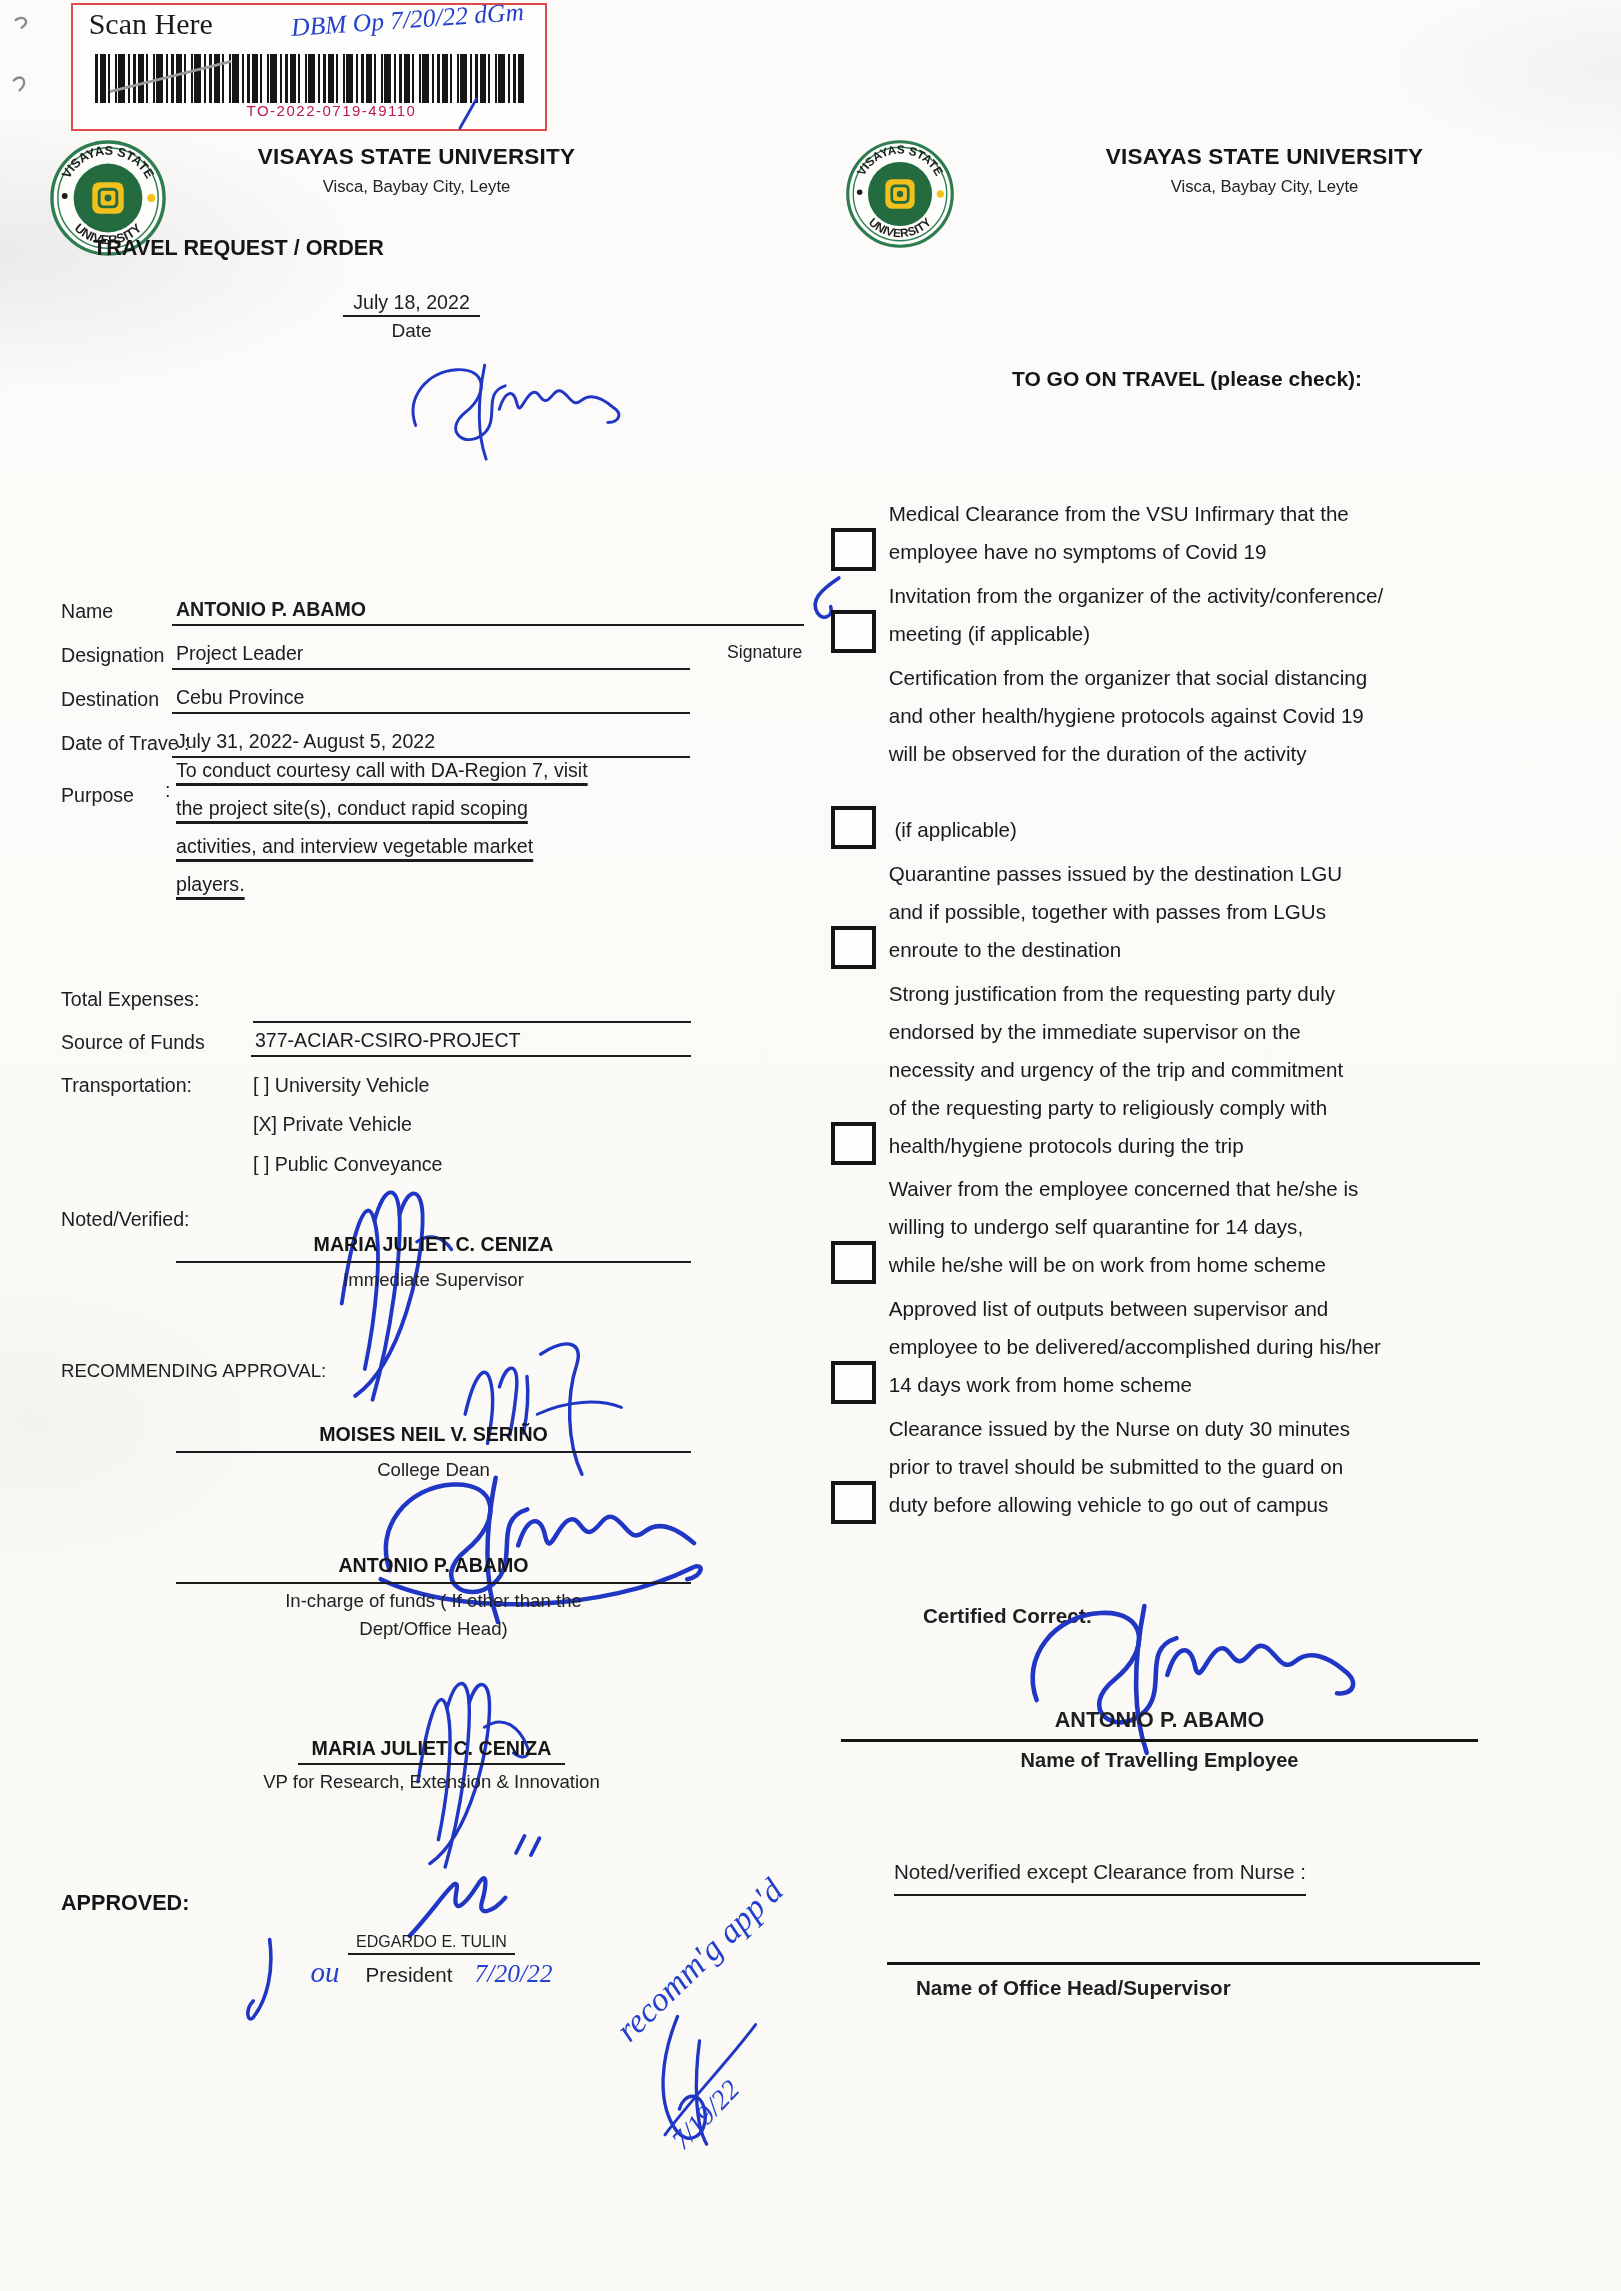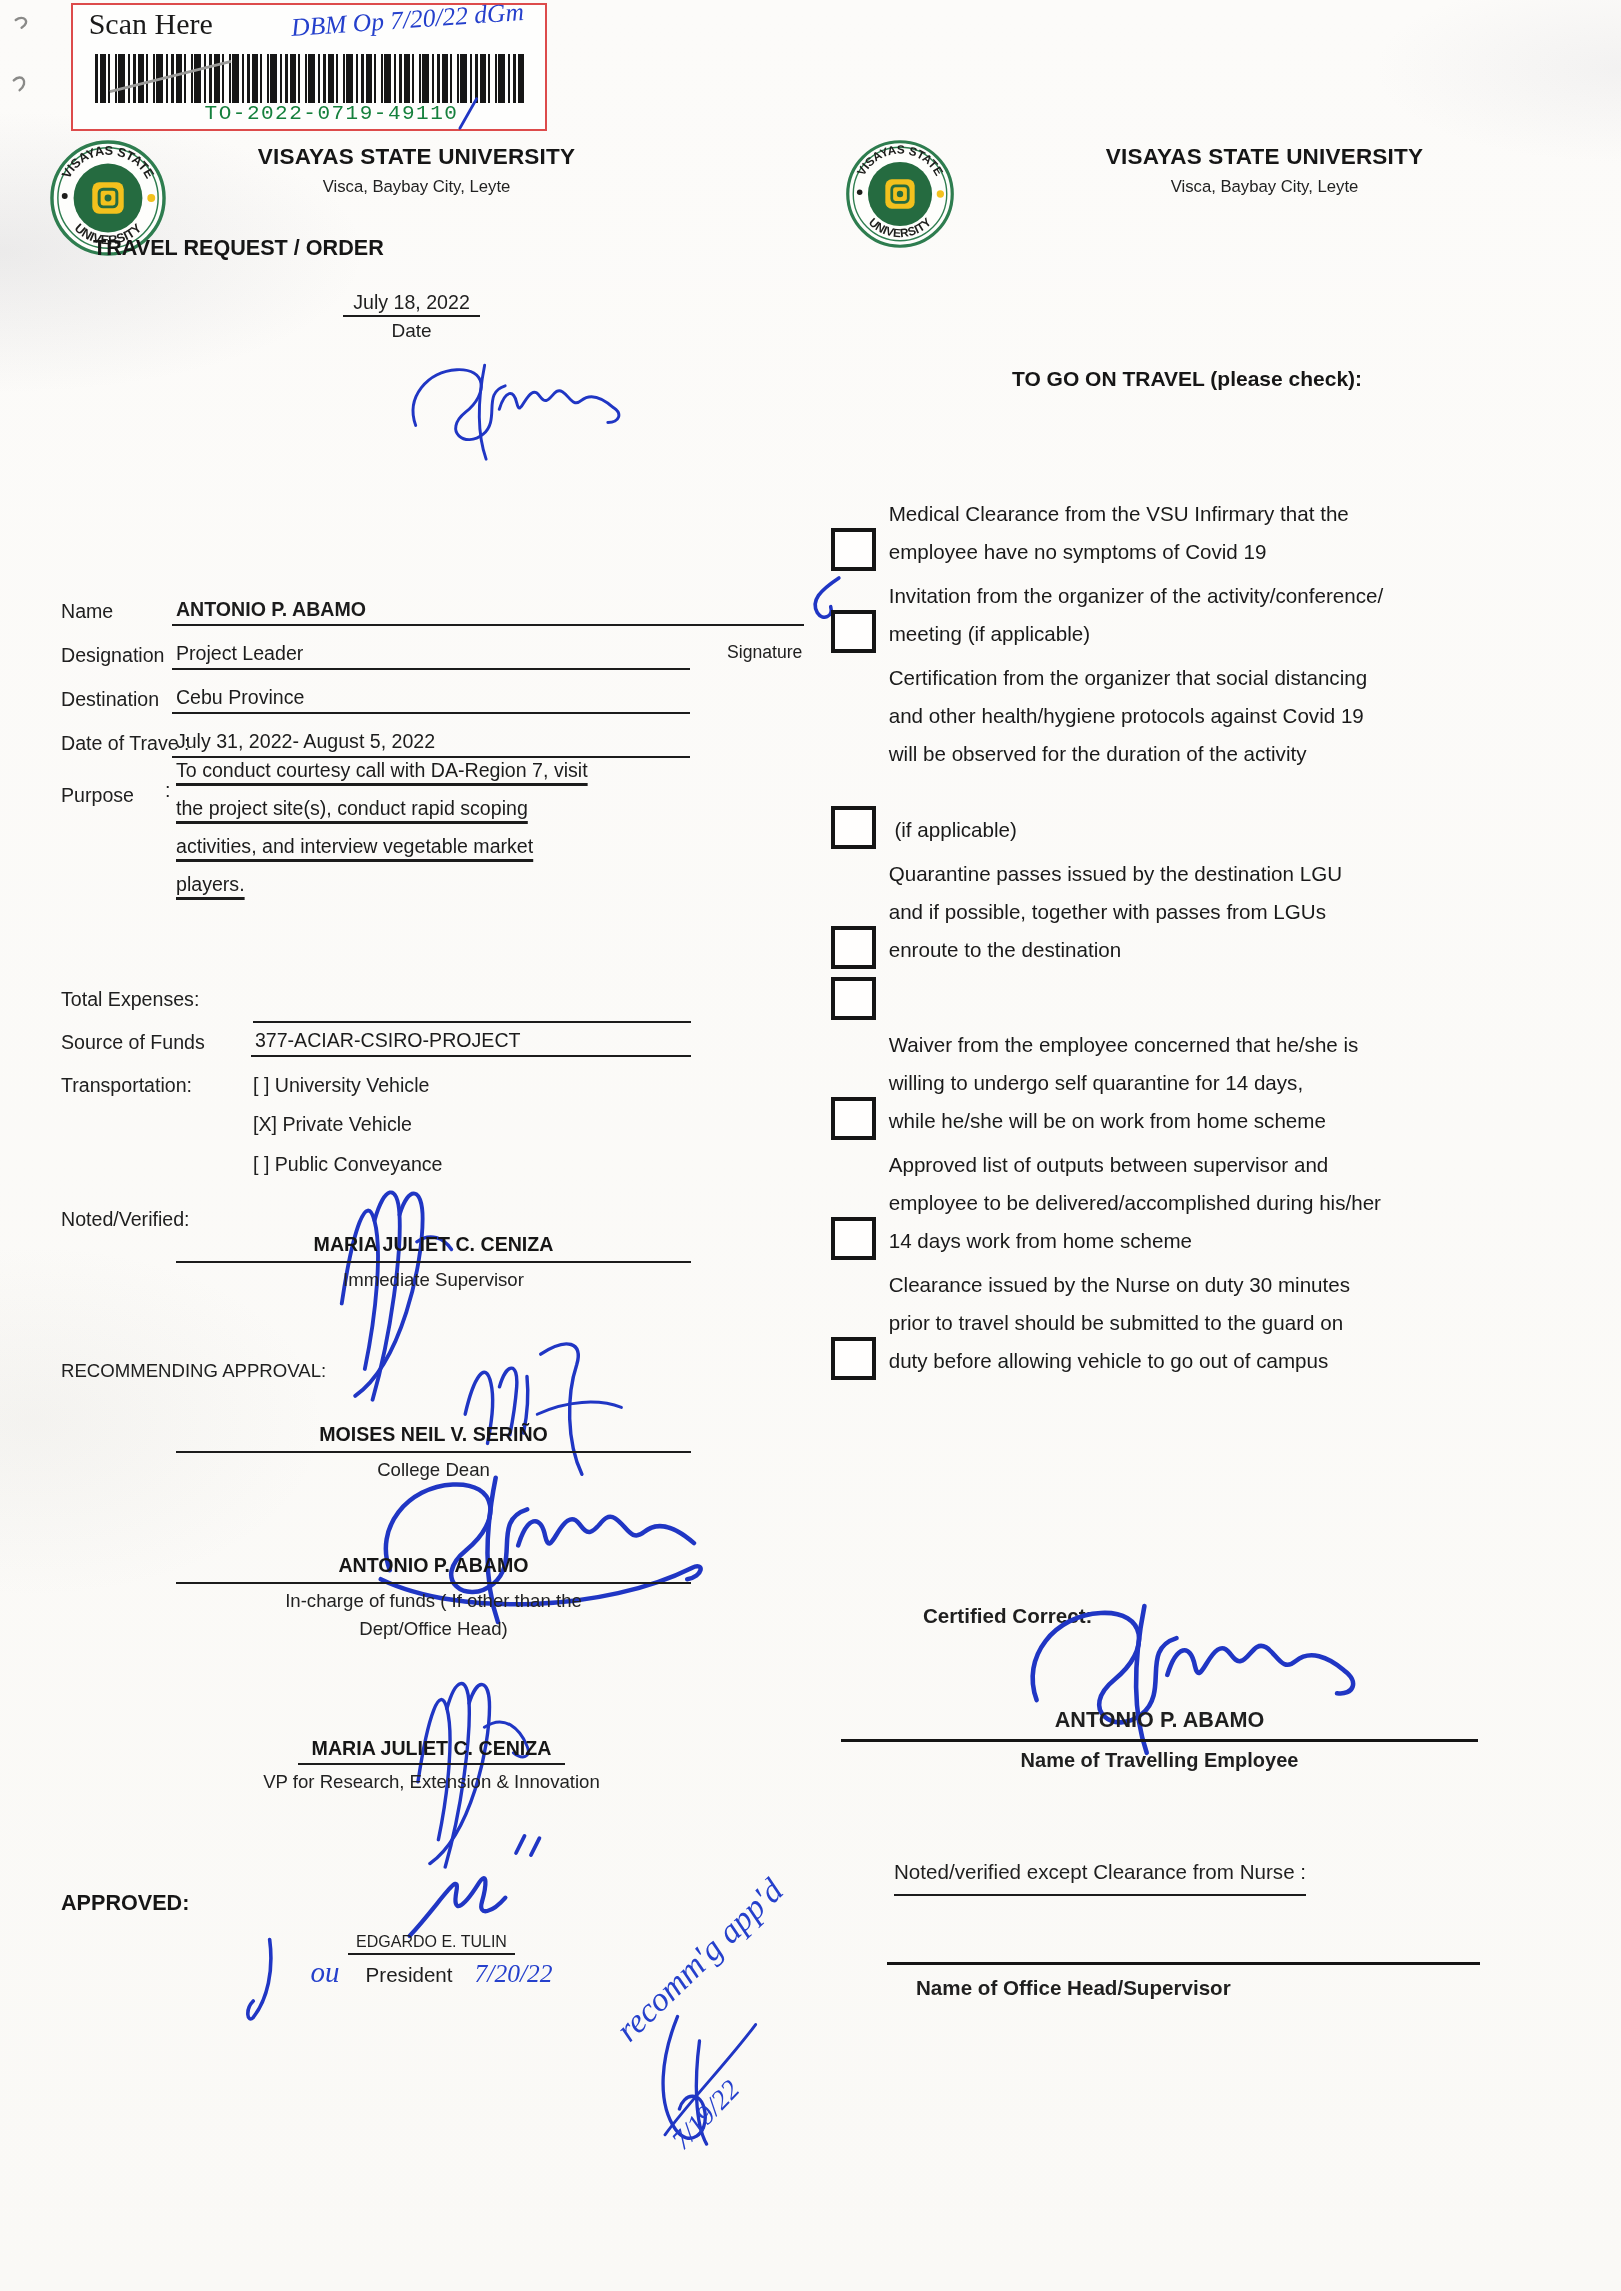--- a/index.html
+++ b/index.html
@@ -21,21 +21,21 @@
   .barcode{position:absolute;left:21.6px;top:49px;width:431px;height:49px;
     background:repeating-linear-gradient(90deg,
       #161616 0 2.9px, transparent 2.9px 4.9px,
       #161616 4.9px 10.8px, transparent 10.8px 12.7px,
       #161616 12.7px 14.7px, transparent 14.7px 19.6px,
       #161616 19.6px 21.6px, transparent 21.6px 23.5px,
       #161616 23.5px 30px, transparent 30px 33px,
       #161616 33px 35px, transparent 35px 38px);}
   .scratch{position:absolute;left:13.7px;top:21.6px;width:125px;height:2.9px;background:#9a9a98;transform:rotate(-14deg);}
   .barcode-num{position:absolute;left:0;top:97px;width:100%;text-align:center;padding-left:45px;box-sizing:border-box;
-    font-family:Liberation Mono, monospace;font-size:21px;letter-spacing:1.5px;color:#15803d;}
+    font-family:Liberation Sans, sans-serif;font-size:15px;letter-spacing:1.5px;color:#be185d;}
   
   .seal{display:block;}
   .univ-block{text-align:center;}
   .univ-name{font-size:22.5px;font-weight:bold;letter-spacing:0.2px;color:#161616;}
   .univ-addr{font-size:16.7px;margin-top:6.9px;color:#222;}
   .doc-title{font-size:21.6px;font-weight:bold;color:#161616;}
   
   .flabel{font-size:19.6px;color:#202020;white-space:nowrap;}
   .fvalue{font-size:19.6px;color:#1c1c1c;border-bottom:2.5px solid #1c1c1c;padding:0 3.9px 2.9px 3.9px;box-sizing:border-box;}
   .bold{font-weight:bold;}
@@ -250,20 +250,25 @@
  (if applicable)</div>
     </div>
     <div class="check-item">
       <div class="cbox"></div>
       <div class="ctext">Quarantine passes issued by the destination LGU
 and if possible, together with passes from LGUs
 enroute to the destination</div>
     </div>
     <div class="check-item">
       <div class="cbox"></div>
+      <div class="ctext">Strong justification from the requesting party duly
+endorsed by the immediate supervisor on the
+necessity and urgency of the trip and commitment
+of the requesting party to religiously comply with
+health/hygiene protocols during the trip</div>
     </div>
     <div class="check-item">
       <div class="cbox"></div>
       <div class="ctext">Waiver from the employee concerned that he/she is
 willing to undergo self quarantine for 14 days,
 while he/she will be on work from home scheme</div>
     </div>
     <div class="check-item">
       <div class="cbox"></div>
       <div class="ctext">Approved list of outputs between supervisor and

